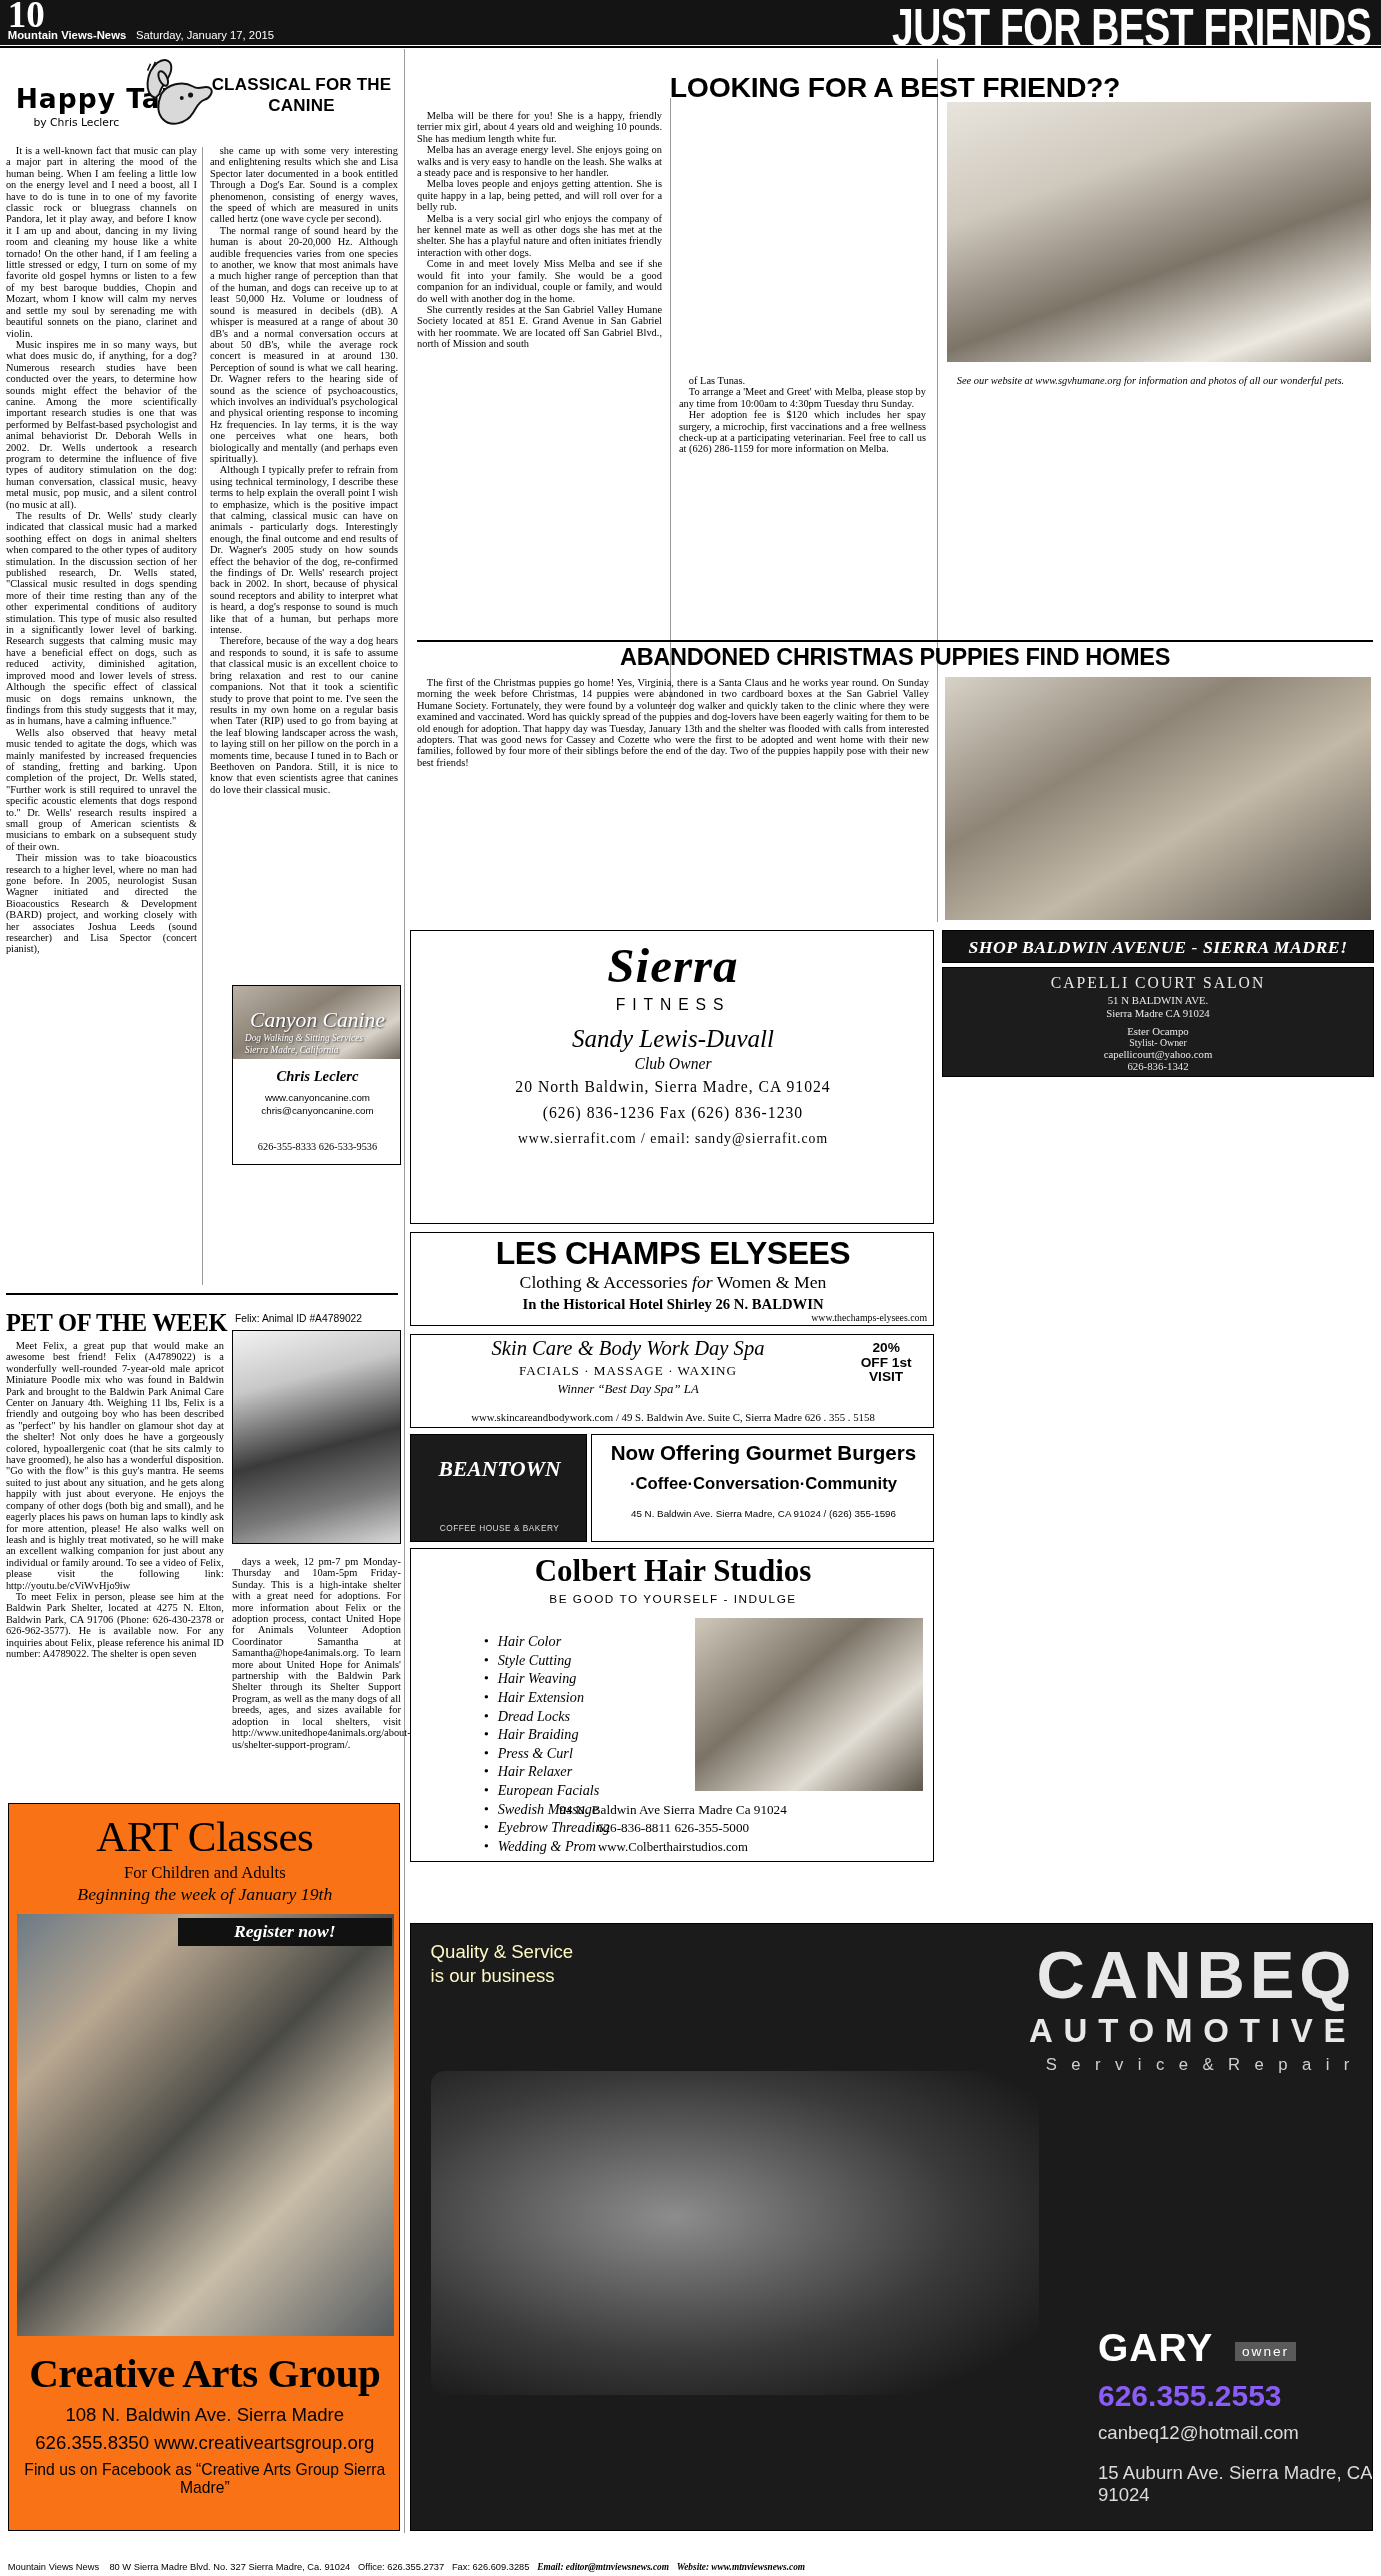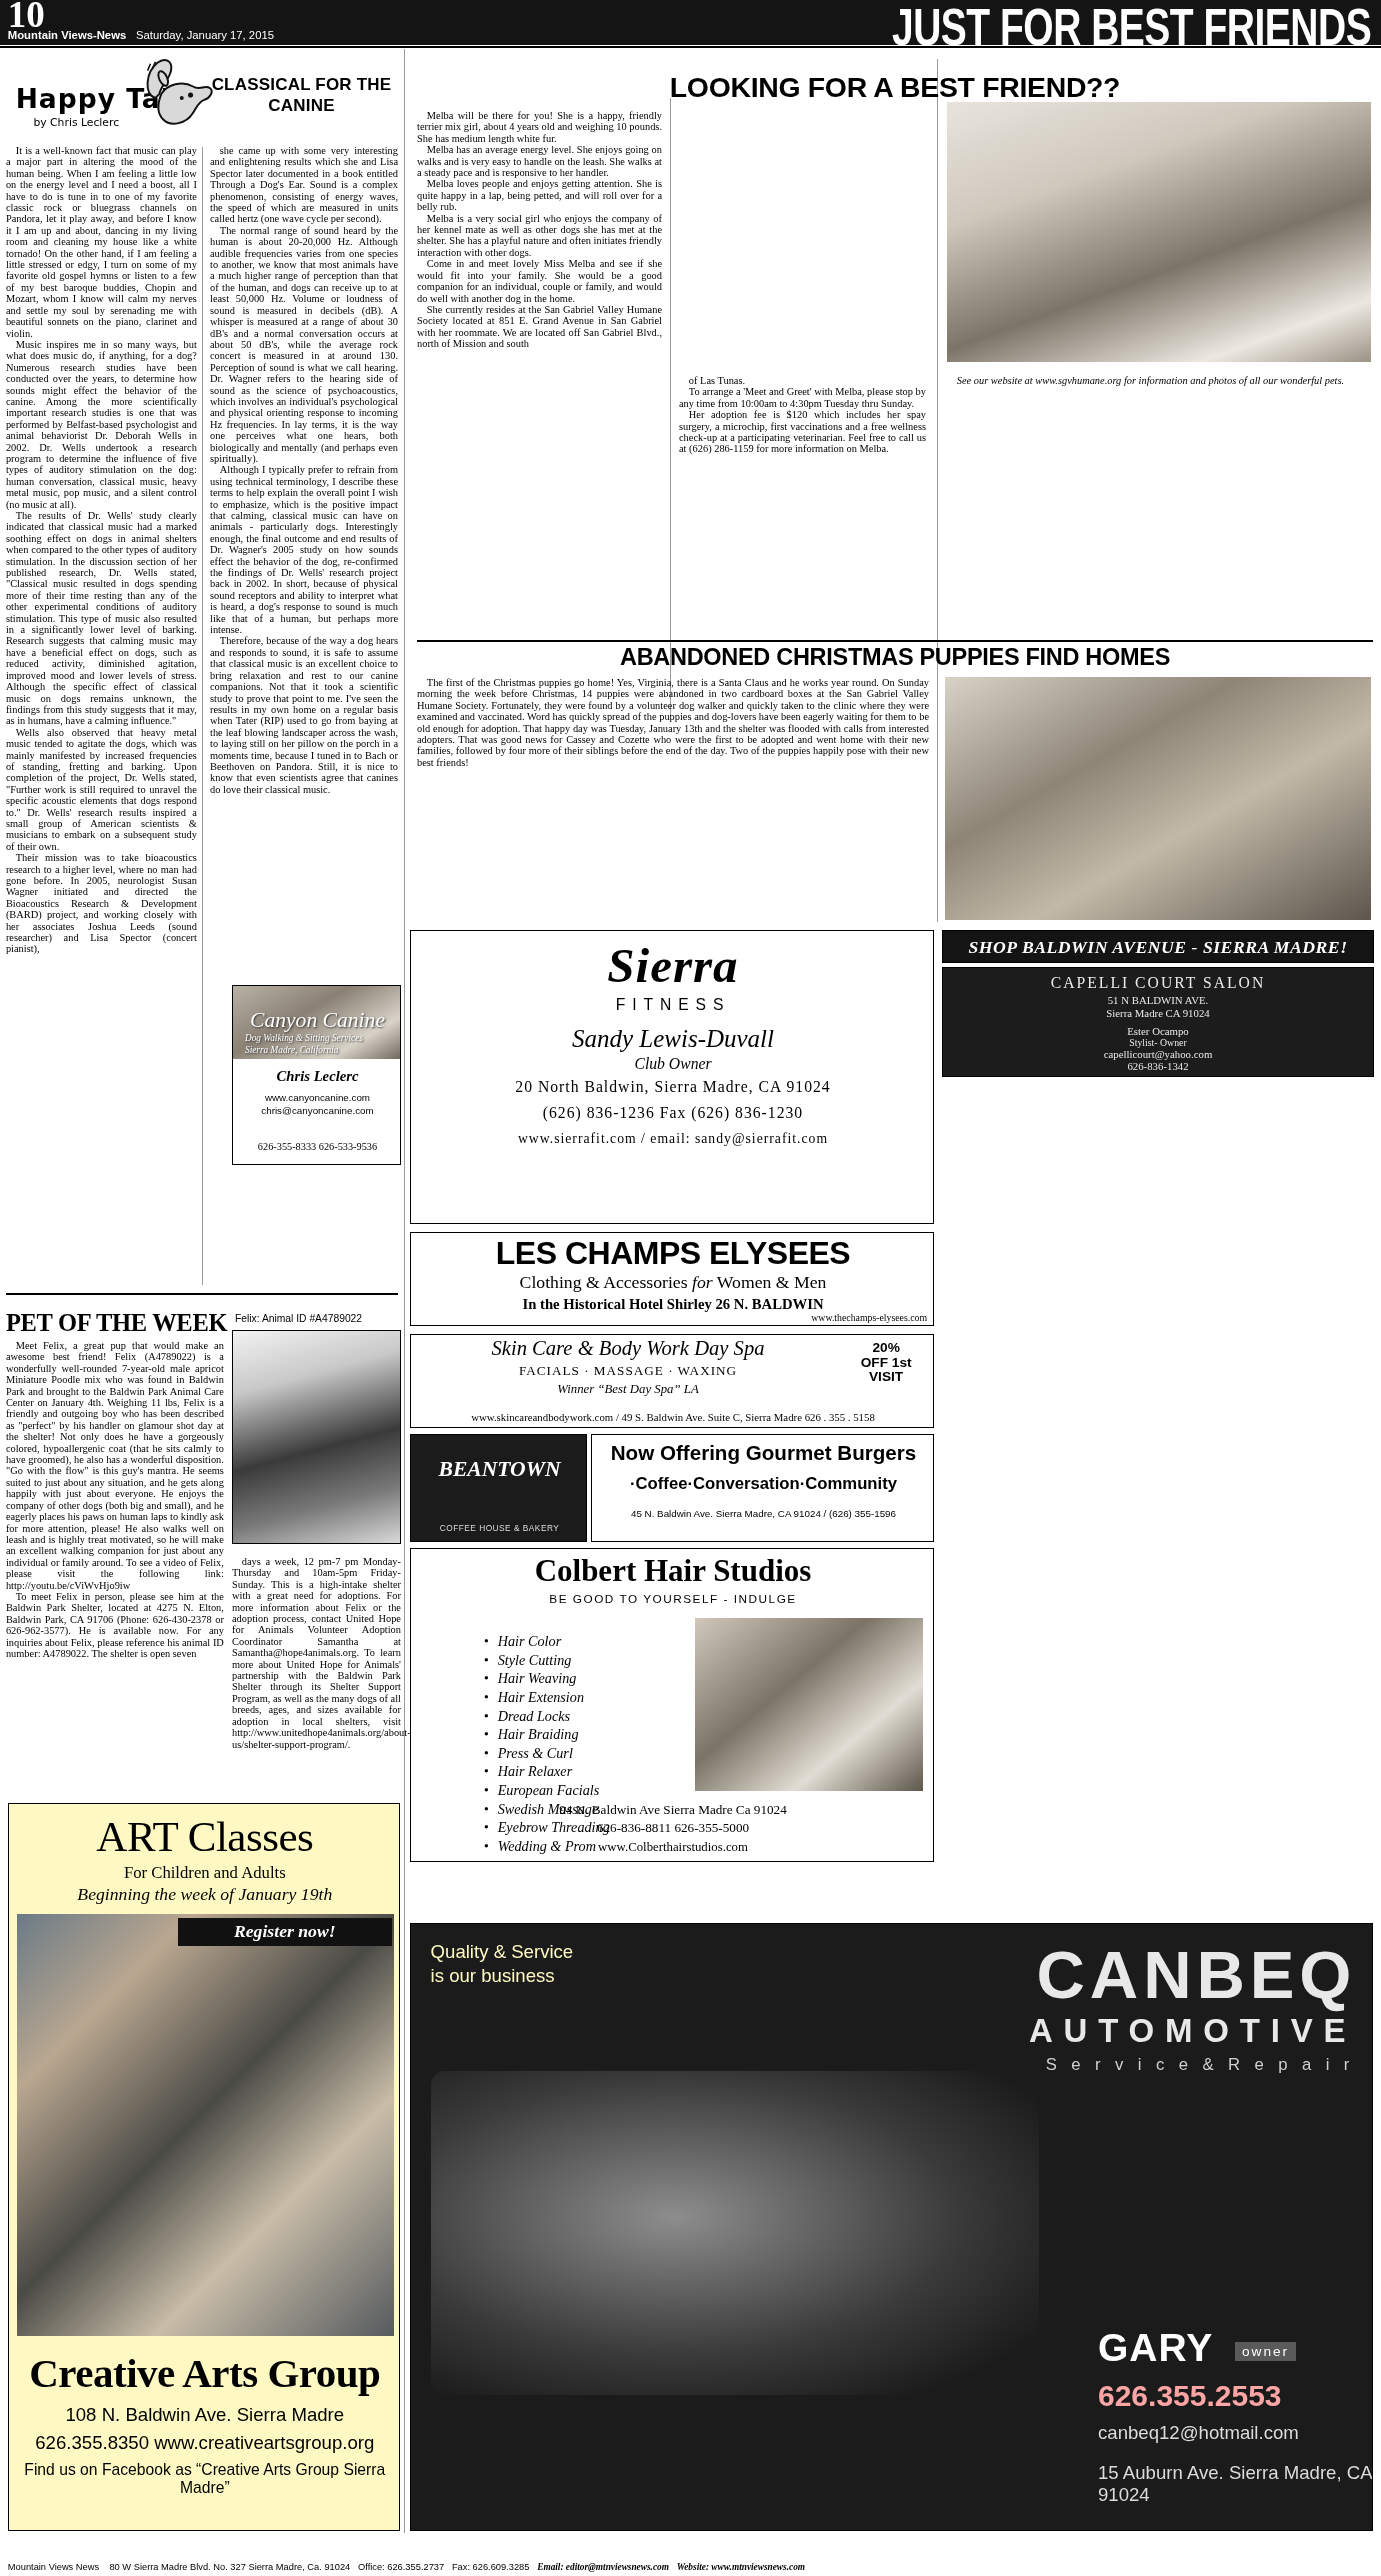--- a/index.html
+++ b/index.html
@@ -121,21 +121,21 @@
   }
   .pet-photo {
     position:absolute; left:232px; top:1330px; width:169px; height:214px;
     border:1px solid #000;
     background:linear-gradient(165deg,#f2f2f2 0%,#c8c8c8 25%,#3a3a3a 55%,#7a7a7a 78%,#d9d9d9 100%);
   }
 
   
   .ad-art {
     position:absolute; left:7.8px; top:1803px; width:392px; height:728px;
-    border:1px solid #000; background:#fef9c3; overflow:hidden;
+    border:1px solid #000; background:#f97316; overflow:hidden;
   }
   .ad-art .art-title {
     position:absolute; left:0; top:7.8px; width:392px; text-align:center;
     font-family:"Liberation Serif", serif; font-size:43px; letter-spacing:-0.5px;
   }
   .ad-art .art-sub1 {
     position:absolute; left:0; top:59px; width:392px; text-align:center;
     font-family:"Liberation Serif", serif; font-size:16.7px;
   }
   .ad-art .art-sub2 {
@@ -375,21 +375,21 @@
     font-size:39px; color:#fff; letter-spacing:1px;
   }
   .ad-canbeq .cq-owner {
     position:absolute; left:824px; top:418px;
     font-family:"Liberation Sans", sans-serif; font-size:13.7px; color:#fff;
     background:#5a5a5a; padding:2px 6.9px; letter-spacing:2px;
   }
   .ad-canbeq .cq-phone {
     position:absolute; left:687px; top:455px;
     font-family:"Liberation Sans", sans-serif; font-weight:bold;
-    font-size:30px; color:#fca5a5;
+    font-size:30px; color:#8b5cf6;
   }
   .ad-canbeq .cq-email {
     position:absolute; left:687px; top:498px;
     font-family:"Liberation Sans", sans-serif; font-size:18.6px; color:#dcdcdc;
   }
   .ad-canbeq .cq-addr {
     position:absolute; left:687px; top:538px;
     font-family:"Liberation Sans", sans-serif; font-size:18.6px; color:#dcdcdc;
   }
 

